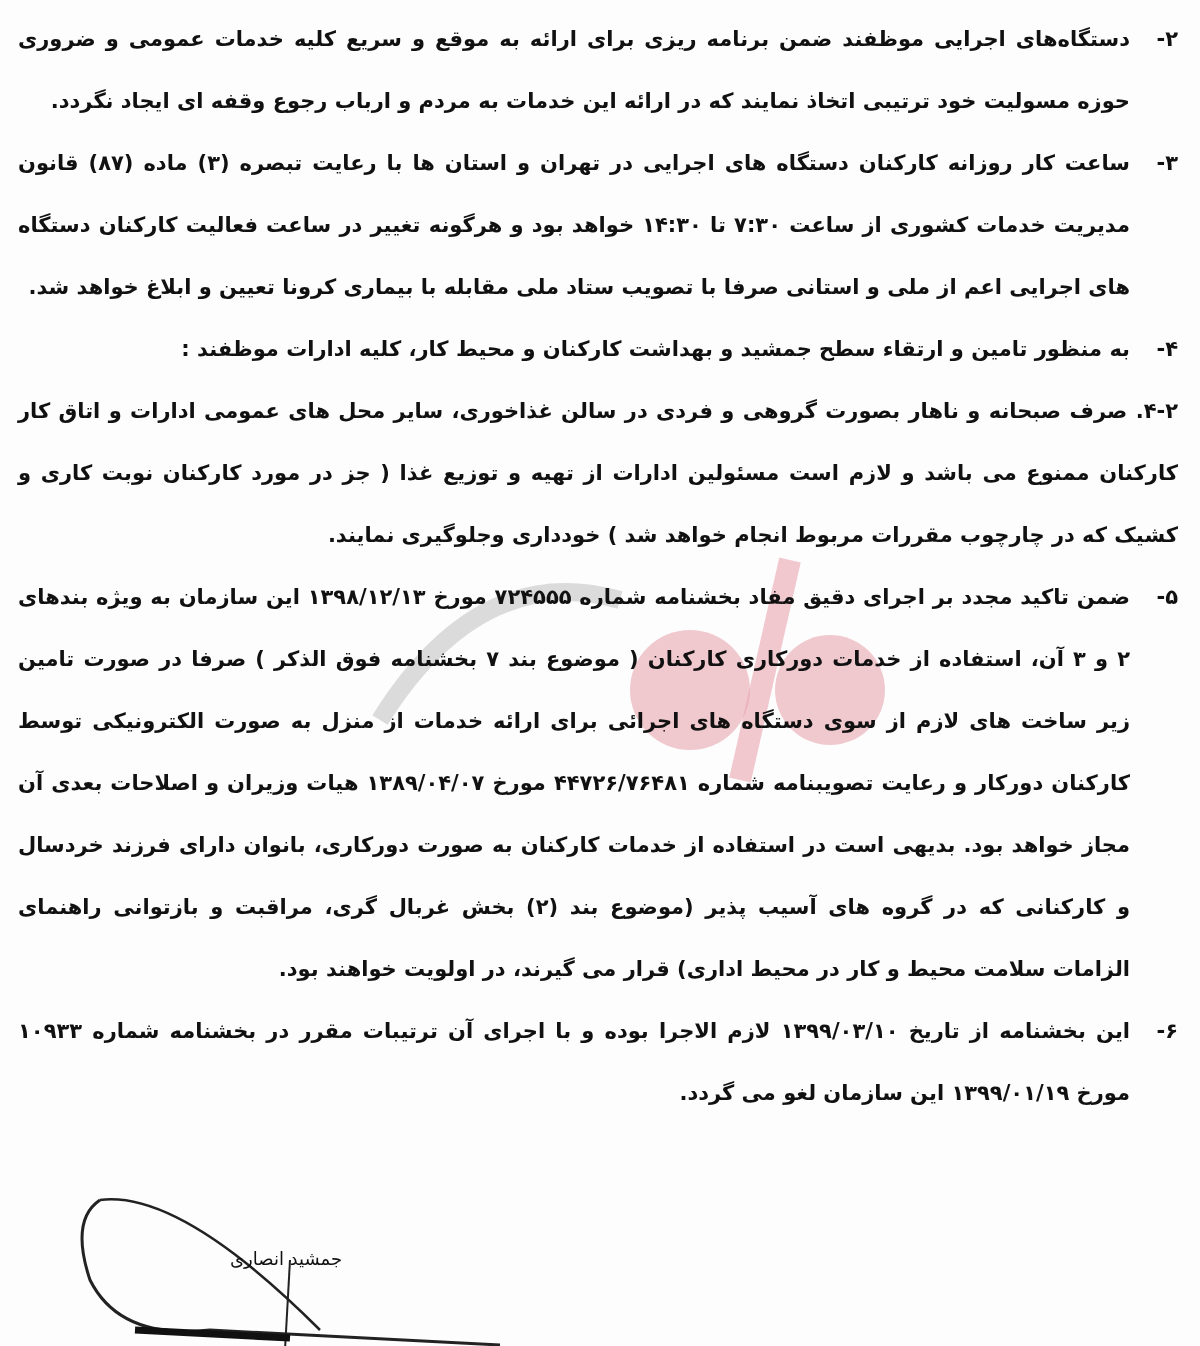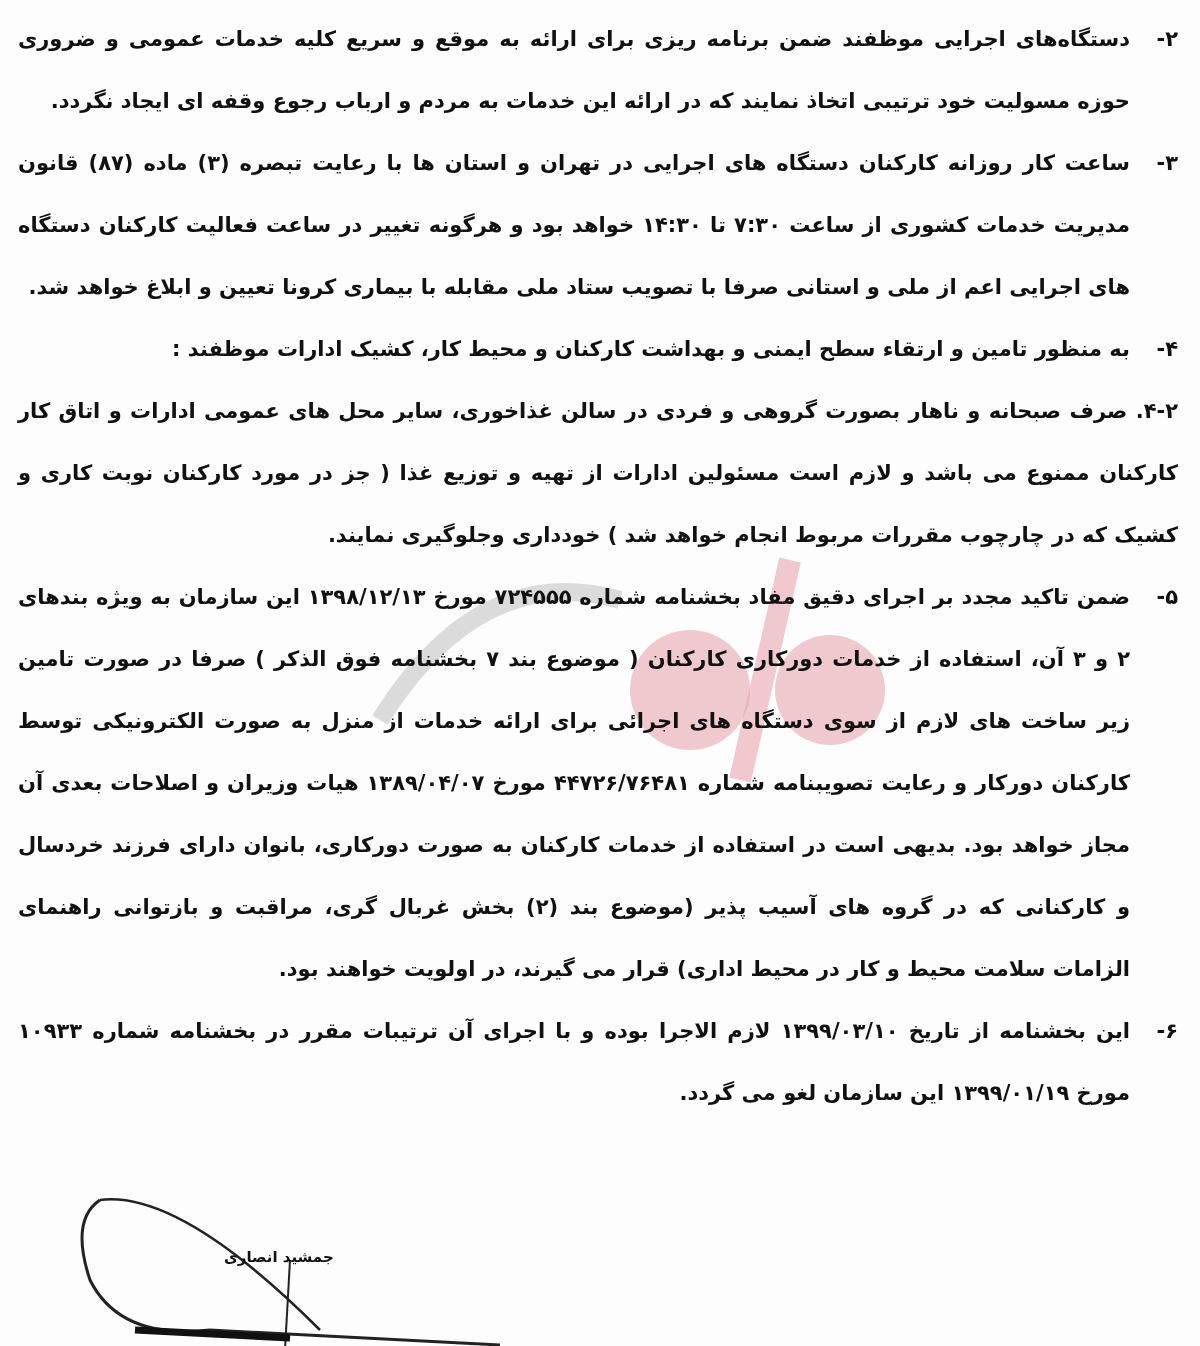--- a/index.html
+++ b/index.html
@@ -7,21 +7,21 @@
     width: 1200px; height: 1346px; position: relative; overflow: hidden;
     font-family: "DejaVu Sans", sans-serif; color: #111;
   }
   .page { position: absolute; inset: 0; background: #fdfdfd; }
   .watermark { position: absolute; left: 360px; top: 520px; width: 560px; height: 280px; pointer-events: none; }
   .content { position: absolute; left: 18px; right: 22px; top: 8px; direction: rtl; }
   .item { position: relative; padding-right: 48px; font-weight: bold; font-size: 21px; line-height: 62px; text-align: justify; text-align-last: right; }
   .num { position: absolute; right: 0; top: 0; }
   .sub { padding-right: 0; }
   .signature { position: absolute; left: 60px; top: 1180px; width: 480px; height: 170px; }
-  .sig-name { position: absolute; left: 224px; top: 1248px; font-size: 15px; font-weight: bold; direction: rtl; }
+  .sig-name { position: absolute; left: 230px; top: 1248px; font-size: 18px; font-weight: normal; direction: rtl; }
 </style>
 </head>
 <body>
 
 <div class="page">
   <svg class="watermark" viewBox="0 0 560 280">
     <path d="M20 200 Q120 40 260 80" stroke="#c4c4c4" stroke-width="18" fill="none" opacity="0.6"></path>
     <circle cx="330" cy="170" r="60" fill="#e8a6b0" opacity="0.6"></circle>
     <circle cx="470" cy="170" r="55" fill="#e8a6b0" opacity="0.6"></circle>
     <path d="M380 260 L430 40" stroke="#e8a6b0" stroke-width="22" opacity="0.6"></path>
@@ -31,21 +31,21 @@
     <div class="item">
       <span class="num">۲-</span>
       <span>دستگاه‌های اجرایی موظفند ضمن برنامه ریزی برای ارائه به موقع و سریع کلیه خدمات عمومی و ضروری حوزه مسولیت خود ترتیبی اتخاذ نمایند که در ارائه این خدمات به مردم و ارباب رجوع وقفه ای ایجاد نگردد.</span>
     </div>
     <div class="item">
       <span class="num">۳-</span>
       <span>ساعت کار روزانه کارکنان دستگاه های اجرایی در تهران و استان ها با رعایت تبصره (۳) ماده (۸۷) قانون مدیریت خدمات کشوری از ساعت ۷:۳۰ تا ۱۴:۳۰ خواهد بود و هرگونه تغییر در ساعت فعالیت کارکنان دستگاه های اجرایی اعم از ملی و استانی صرفا با تصویب ستاد ملی مقابله با بیماری کرونا تعیین و ابلاغ خواهد شد.</span>
     </div>
     <div class="item">
       <span class="num">۴-</span>
-      <span>به منظور تامین و ارتقاء سطح ایمنی و بهداشت کارکنان و محیط کار، کشیک ادارات موظفند :</span>
+      <span>به منظور تامین و ارتقاء سطح جمشید و بهداشت کارکنان و محیط کار، کلیه ادارات موظفند :</span>
     </div>
     <div class="item sub">
       <span>۴-۲. صرف صبحانه و ناهار بصورت گروهی و فردی در سالن غذاخوری، سایر محل های عمومی ادارات و اتاق کار کارکنان ممنوع می باشد و لازم است مسئولین ادارات از تهیه و توزیع غذا ( جز در مورد کارکنان نوبت کاری و کشیک که در چارچوب مقررات مربوط انجام خواهد شد ) خودداری وجلوگیری نمایند.</span>
     </div>
     <div class="item">
       <span class="num">۵-</span>
       <span>ضمن تاکید مجدد بر اجرای دقیق مفاد بخشنامه شماره ۷۲۴۵۵۵ مورخ ۱۳۹۸/۱۲/۱۳ این سازمان به ویژه بندهای ۲ و ۳ آن، استفاده از خدمات دورکاری کارکنان ( موضوع بند ۷ بخشنامه فوق الذکر ) صرفا در صورت تامین زیر ساخت های لازم از سوی دستگاه های اجرائی برای ارائه خدمات از منزل به صورت الکترونیکی توسط کارکنان دورکار و رعایت تصویبنامه شماره ۴۴۷۲۶/۷۶۴۸۱ مورخ ۱۳۸۹/۰۴/۰۷ هیات وزیران و اصلاحات بعدی آن مجاز خواهد بود. بدیهی است در استفاده از خدمات کارکنان به صورت دورکاری، بانوان دارای فرزند خردسال و کارکنانی که در گروه های آسیب پذیر (موضوع بند (۲) بخش غربال گری، مراقبت و بازتوانی راهنمای الزامات سلامت محیط و کار در محیط اداری) قرار می گیرند، در اولویت خواهند بود.</span>
     </div>
     <div class="item">
       <span class="num">۶-</span>

